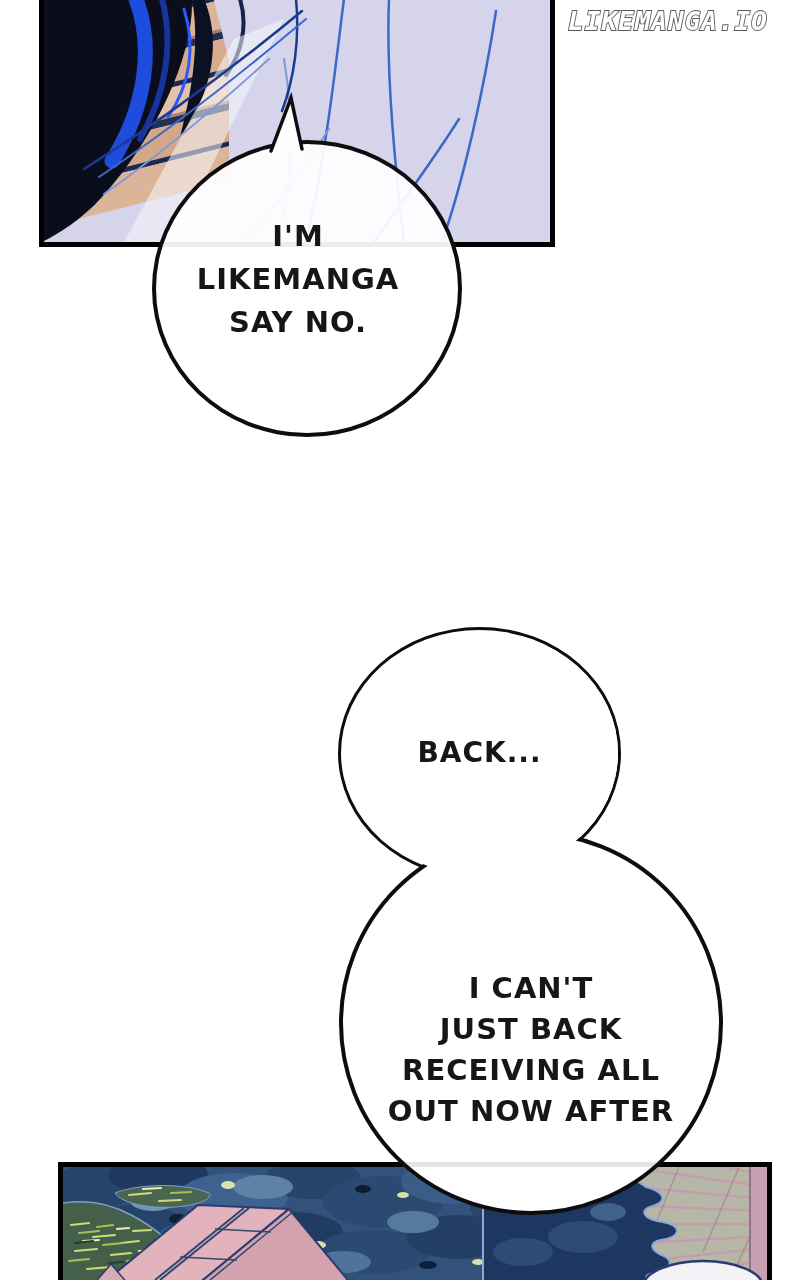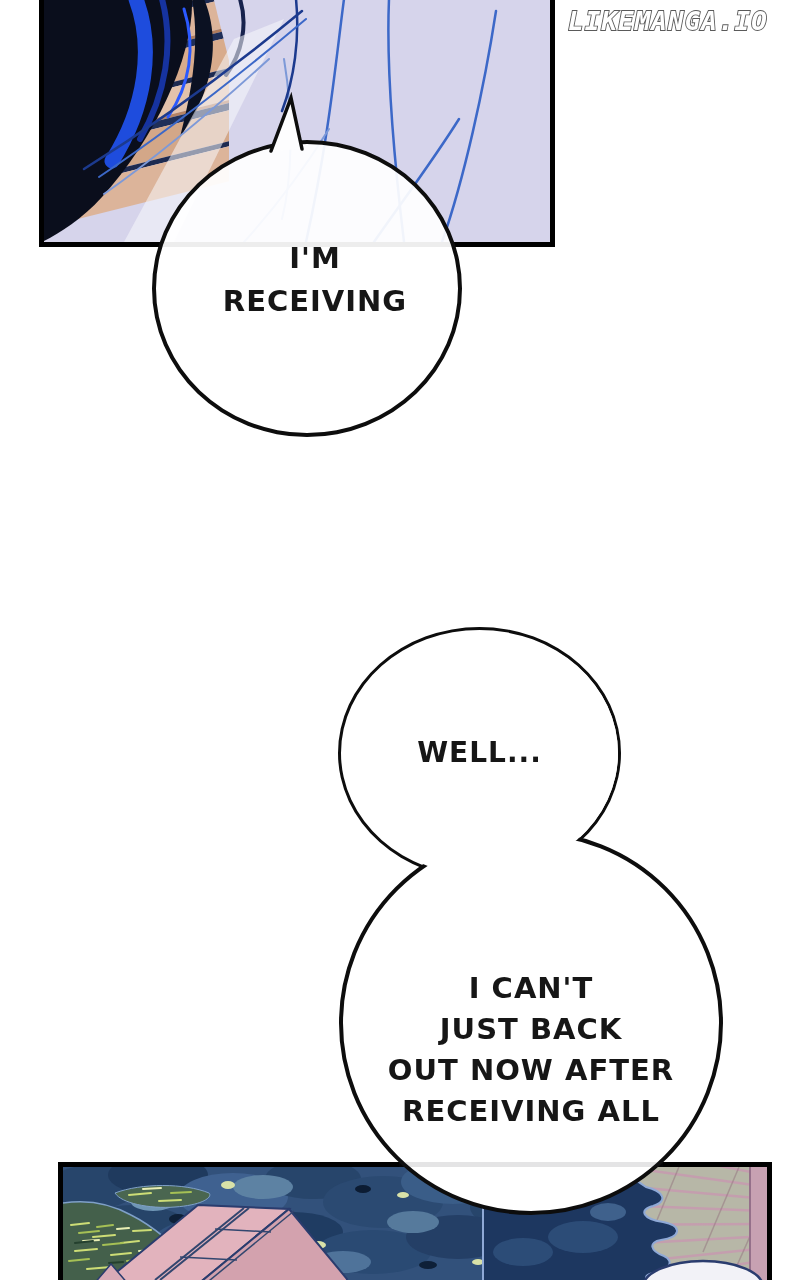--- a/index.html
+++ b/index.html
@@ -28,21 +28,21 @@
   .bubble-3{left:339px;top:831px;width:384px;height:384px;background:#ffffff;z-index:6;}
   .bubble-2-patch{position:absolute;left:342px;top:631px;width:276px;height:244px;border-radius:50%;
                   background:#ffffff;z-index:7;}
   .tail-1{position:absolute;left:253px;top:88px;width:64px;height:78px;z-index:6;}
   .border-through{position:absolute;left:399px;top:1162px;width:264px;height:5px;
                   background:rgba(30,30,45,0.12);z-index:8;}
 
   .bubble-text{position:absolute;display:flex;flex-direction:column;align-items:center;
                justify-content:center;text-align:center;z-index:10;color:#161616;
                font-weight:700;letter-spacing:1px;}
-  .bt-1{left:160px;top:140px;width:310px;height:297px;font-size:29px;line-height:43px;padding-bottom:18px;box-sizing:border-box;}
+  .bt-1{left:143px;top:140px;width:310px;height:297px;font-size:29px;line-height:43px;padding-bottom:18px;box-sizing:border-box;}
   .bt-2{left:338px;top:627px;width:283px;height:252px;font-size:28px;line-height:42px;}
   .bt-3{left:339px;top:851px;width:384px;height:384px;font-size:29px;line-height:41px;padding-top:14px;box-sizing:border-box;}
 </style>
 </head>
 <body>
 
 <div class="page">
 
   <div class="panel panel-top">
     <svg width="506" height="243" viewBox="0 0 506 243">
@@ -247,32 +247,33 @@
     </svg>
   </div>
 
   <div class="bubble bubble-1"></div>
   <svg class="tail-1" viewBox="0 0 64 78">
     <polygon points="38,10 18,63 49,61" fill="#fdfdfe"></polygon>
     <path d="M18,63 L38,10 L49,61" fill="none" stroke="#0d0d0d" stroke-width="3.5" stroke-linecap="round"></path>
   </svg>
   <div class="bubble-text bt-1">
     <div>I'M</div>
-    <div>RECEIVING</div>
+    <div>LIKEMANGA</div>
+    <div>SAY NO.</div>
   </div>
 
   <div class="bubble bubble-2"></div>
   <div class="bubble bubble-3"></div>
   <div class="bubble-2-patch"></div>
   <div class="border-through"></div>
 
   <div class="bubble-text bt-2">
-    <div>WELL...</div>
+    <div>BACK...</div>
   </div>
 
   <div class="bubble-text bt-3">
     <div>I CAN'T</div>
     <div>JUST BACK</div>
+    <div>RECEIVING ALL</div>
     <div>OUT NOW AFTER</div>
-    <div>RECEIVING ALL</div>
   </div>
 
 </div>
 
 </body></html>

